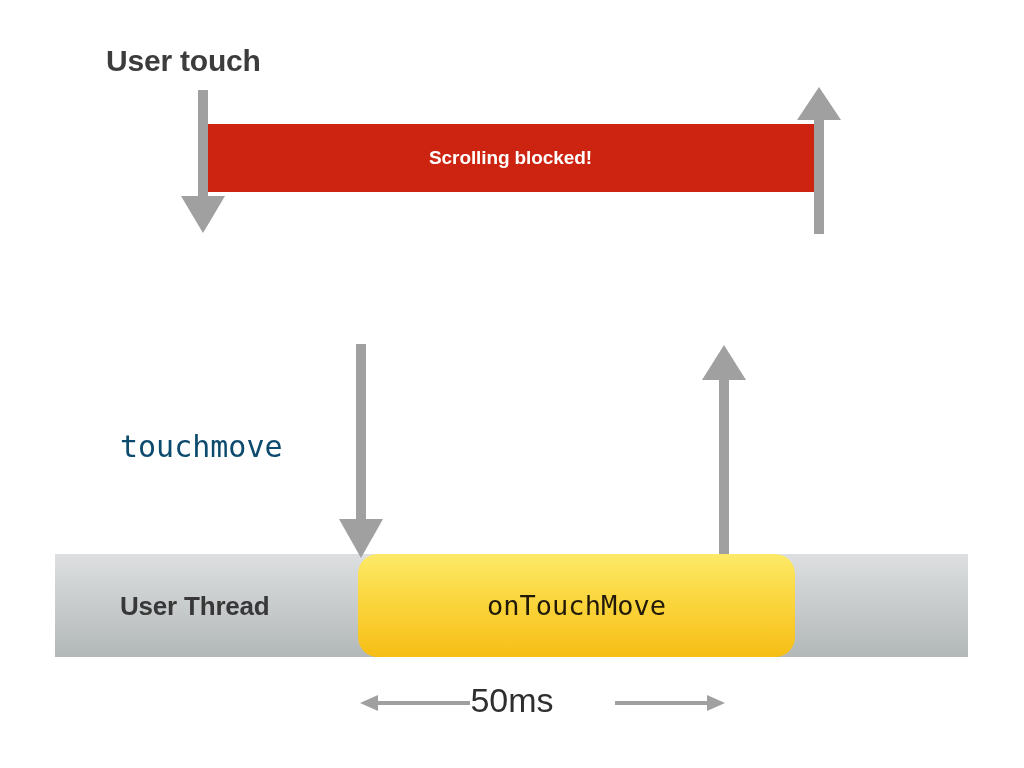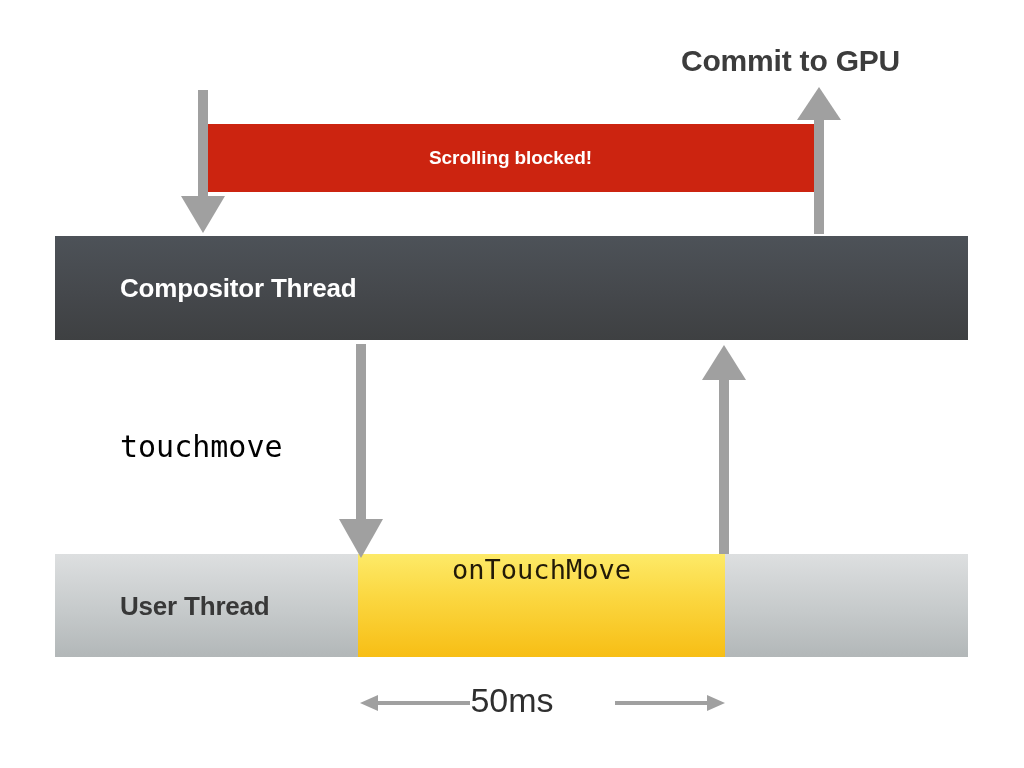--- a/index.html
+++ b/index.html
@@ -79,26 +79,27 @@
     letter-spacing: -0.2px;
   }
   #compositor-label { color: #ffffff; }
   #main-label { color: #383838; }
 
   
   #task-block {
     position: absolute;
     left: 303px;       
     top: 0;
-    width: 367px;      
+    width: 437px;      
     height: 100%;
     background: linear-gradient(to bottom, #fdea68 0%, #fbd842 40%, #f7be15 100%);
     display: flex;
-    align-items: flex-start;
+    align-items: center;
     justify-content: center;
+    border-radius: 20px;
   }
   #task-block .task-text {
     font-family: "DejaVu Sans Mono", "Liberation Mono", monospace;
     font-size: 27px;
     color: #221a08;
     letter-spacing: 0px;
   }
 
   
   #arrow-layer {
@@ -109,21 +110,21 @@
     pointer-events: none;
   }
 
   
   #lbl-touchmove {
     position: absolute;
     left: 120px;
     top: 429px;
     font-family: "DejaVu Sans Mono", "Liberation Mono", monospace;
     font-size: 30px;
-    color: #000000;
+    color: #0c4a6e;
     white-space: nowrap;
   }
 
   
   #lbl-50ms {
     position: absolute;
     left: 0;
     top: 681px;
     width: 1024px;
     text-align: center;
@@ -132,30 +133,27 @@
     color: #2f2f2f;
     pointer-events: none;
   }
   #lbl-50ms span { position: relative; left: 0px; }
 </style>
 </head>
 <body>
 
 <div id="stage">
 
+  <div class="toplabel" id="lbl-user-touch">User touch</div>
 
-  <div class="toplabel" id="lbl-commit-gpu">Commit to GPU</div>
 
   <div id="blocked-bar">
     <span class="blocked-text">Scrolling blocked!</span>
   </div>
 
-  <div class="lane" id="compositor-lane">
-    <span class="lane-label" id="compositor-label">Compositor Thread</span>
-  </div>
 
   <div id="lbl-touchmove">touchmove</div>
 
   <div class="lane" id="main-lane">
     <span class="lane-label" id="main-label">User Thread</span>
     <div id="task-block">
       <span class="task-text">onTouchMove</span>
     </div>
   </div>
 

